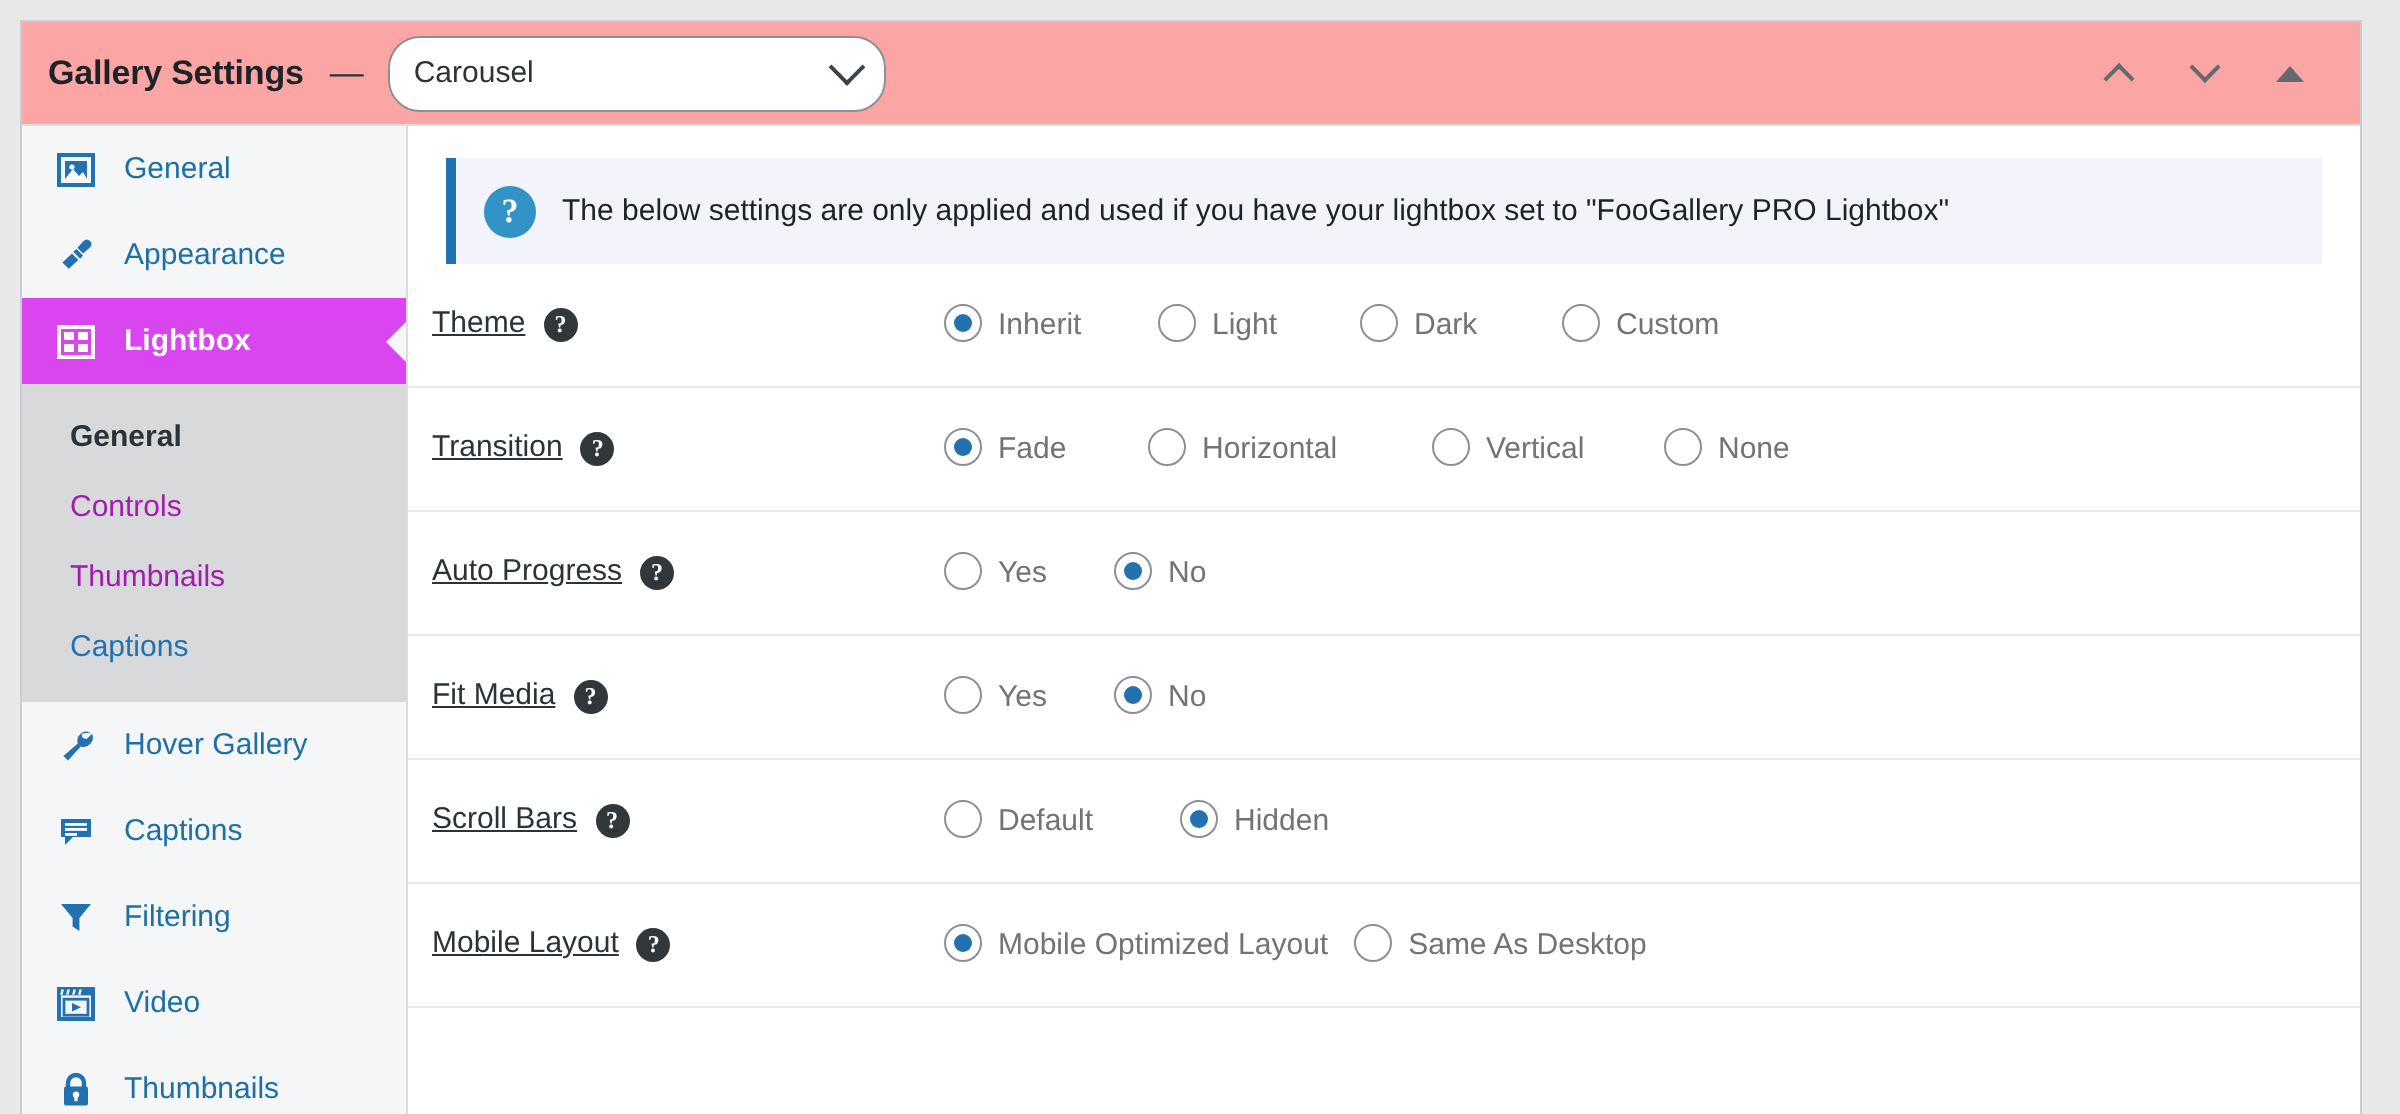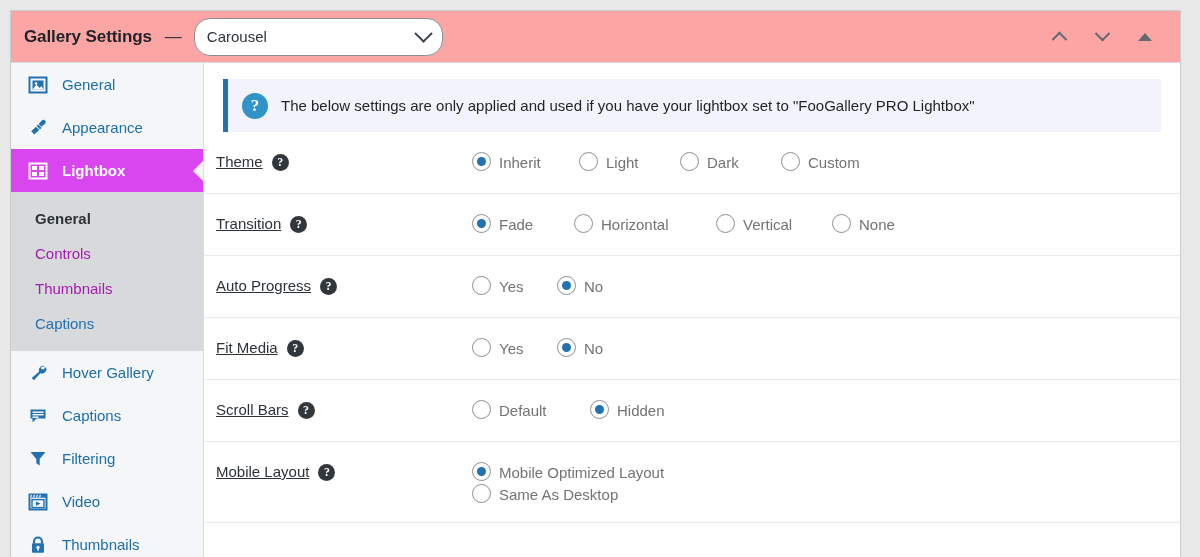--- a/index.html
+++ b/index.html
@@ -193,21 +193,21 @@
     border-radius: 50%;
     background: #32373c;
     color: #ffffff;
     font-size: 12px;
     font-weight: bold;
     display: flex; align-items: center; justify-content: center;
     font-family: "Liberation Serif", serif;
     cursor: pointer;
   }
   .opts { display: flex; flex-wrap: wrap; align-items: center; padding-top: 1px; }
-  .opts.stacked { flex-direction: column; align-items: flex-start; gap: 3px; }
+  .opts.stacked { align-items: flex-start; gap: 13px; }
   .opt {
     display: flex;
     align-items: flex-end;
     gap: 8px;
     font-size: 15px;
     color: #737373;
     cursor: pointer;
     white-space: nowrap;
   }
   .radio {

